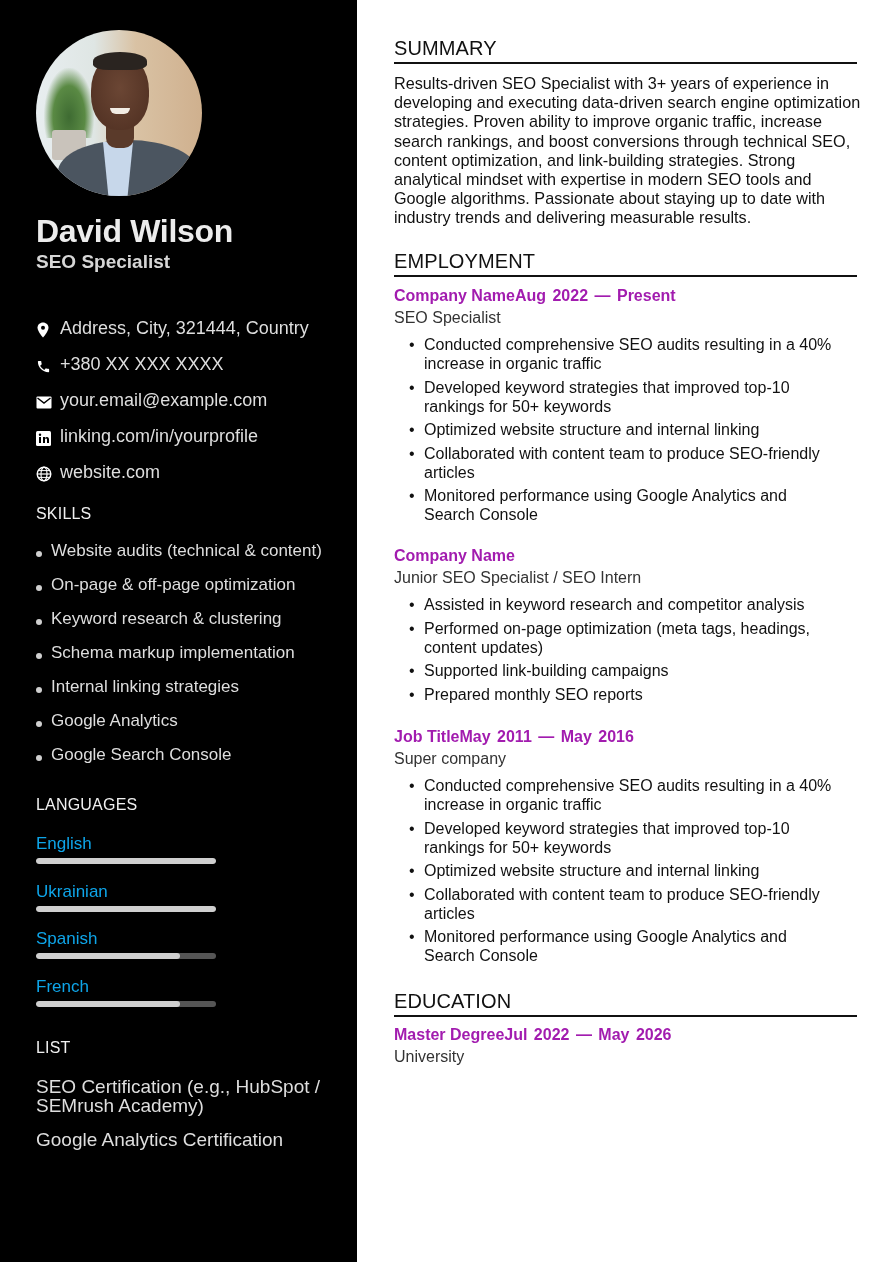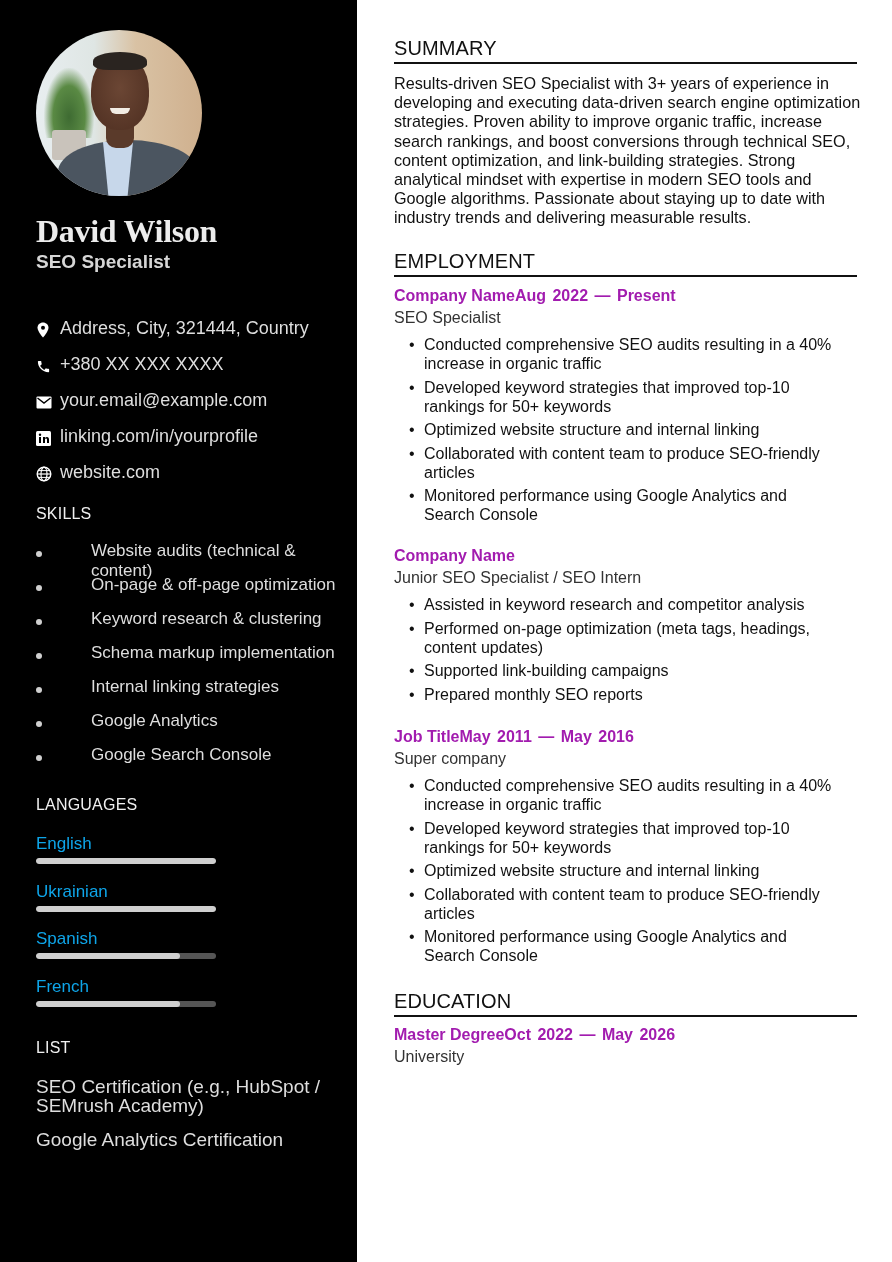--- a/index.html
+++ b/index.html
@@ -44,37 +44,37 @@
       position: absolute; left: 57px; top: 22px; width: 54px; height: 18px;
       background: #2a2420; border-radius: 50% 50% 30% 30%;
     }
     .photo .smile {
       position: absolute; left: 74px; top: 78px; width: 20px; height: 6px;
       background: #f2ece4; border-radius: 0 0 10px 10px;
     }
 
     .name {
       position: absolute; left: 36px; top: 213px; font-size: 32px; font-weight: bold;
-      color: #ececec; letter-spacing: -0.3px; font-family: Liberation Serif, serif;
+      color: #ececec; letter-spacing: -0.3px;
     }
     .title {
       position: absolute; left: 36px; top: 251px; font-size: 19px; font-weight: bold;
       color: #d6d6d6;
     }
 
     .contacts { position: absolute; left: 36px; top: 310px; }
     .contact-row { display: flex; align-items: center; height: 36px; text-align: right; }
     .contact-row .ic { width: 24px; height: 20px; display: flex; align-items: center; justify-content: flex-start; margin-top: 4px; }
     .contact-row .txt { font-size: 18px; color: #dedede; }
 
     .side-heading {
       position: absolute; left: 36px; font-size: 16px; color: #f0f0f0; letter-spacing: 0.2px;
     }
     .skills { position: absolute; left: 36px; top: 541px; list-style: none; }
-    .skills li { height: 34px; display: flex; align-items: flex-start; font-size: 17px; color: #dedede; gap: 40px; }
+    .skills li { height: 34px; display: flex; align-items: flex-start; font-size: 17px; color: #dedede; }
     .skills li .dot { width: 6px; height: 6px; background: #d0d0d0; border-radius: 50%; margin-top: 10px; margin-right: 9px; }
 
     .langs { position: absolute; left: 36px; top: 834px; }
     .lang { height: 47.5px; }
     .lang .lname { font-size: 17px; color: #0ea5e9; display: block; height: 24px; }
     .lang .bar { width: 180px; height: 6px; border-radius: 3px; background: #555; overflow: hidden; }
     .lang .fill { height: 100%; background: #cfcfcf; border-radius: 3px; }
 
     .certs { position: absolute; left: 36px; top: 1077px; width: 290px; }
     .certs .cert { font-size: 19px; color: #dedede; line-height: 19px; margin-bottom: 15px; }
@@ -279,17 +279,17 @@
       <li>Optimized website structure and internal linking</li>
       <li>Collaborated with content team to produce SEO-friendly articles</li>
       <li>Monitored performance using Google Analytics and Search Console</li>
     </ul>
   </div>
 
   <div class="section-head" style="top:990px">EDUCATION</div>
   <div class="job" style="top:1026px">
     <div class="job-head">
       <span>Master Degree</span>
-      <span class="job-dates">Oct 2022 — May 2026</span>
+      <span class="job-dates">Jul 2022 — May 2026</span>
     </div>
     <div class="job-sub">University</div>
   </div>
 </main>
 
 </body></html>

